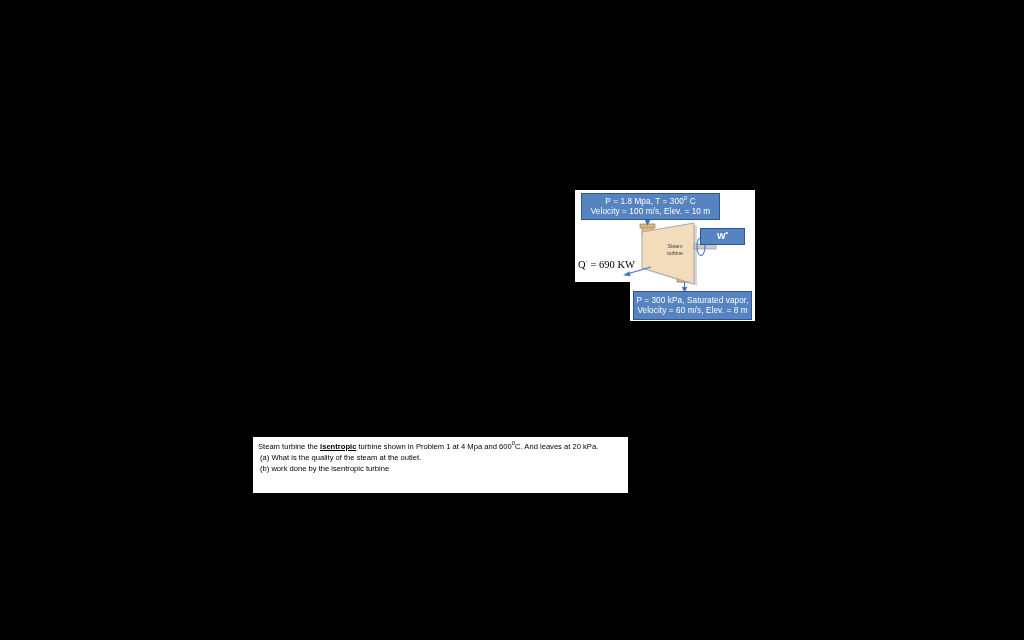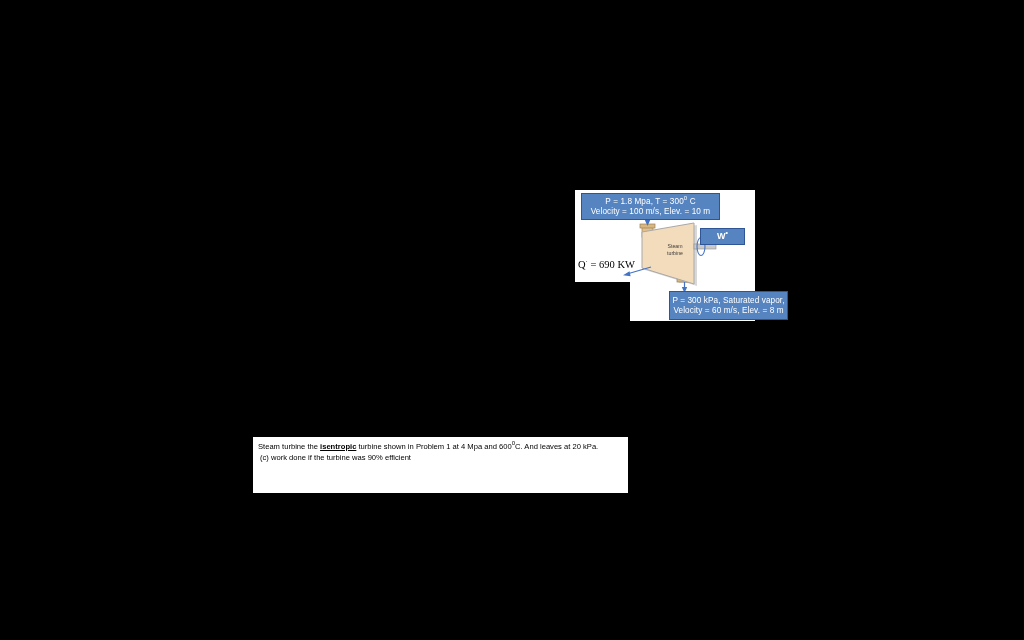--- a/index.html
+++ b/index.html
@@ -51,21 +51,20 @@
     left: 581px; top: 193px;
     width: 139px; height: 27px;
     font-size: 8.2px;
     padding-top: 3px;
   }
   #outlet-callout {
     left: 633px; top: 291px;
     width: 119px; height: 29px;
     font-size: 8.2px;
     padding-top: 4px;
-    margin-left: 36px;
   }
   #work-callout {
     left: 700px; top: 228px;
     width: 45px; height: 17px;
     font-size: 9px;
     padding-top: 2px;
     font-weight: bold;
   }
   .sup-dot {
     font-size: 7px;
@@ -171,14 +170,15 @@
 
   <div style="position:absolute; left:655px; top:243px; width:40px; text-align:center;
               font-size:5.2px; color:#3a3a3a; line-height:1.35;">
     <div>Steam</div>
     <div>turbine</div>
   </div>
 </div>
 
 <div id="question-panel">
   <div class="q-line"><span>Steam turbine the </span><span class="underline-bold">isentropic</span><span> turbine shown in Problem 1 at 4 Mpa and 600</span><span class="deg">0</span><span>C. And leaves at 20 kPa.</span></div>
-  <div class="q-line q-indent">(c)  work done if the turbine was 90% efficient</div>
+  <div class="q-line q-indent">(a)  What is the quality of the steam at the outlet.</div>
+  <div class="q-line q-indent">(b) work done by the isentropic turbine</div>
 </div>
 
 </body></html>

